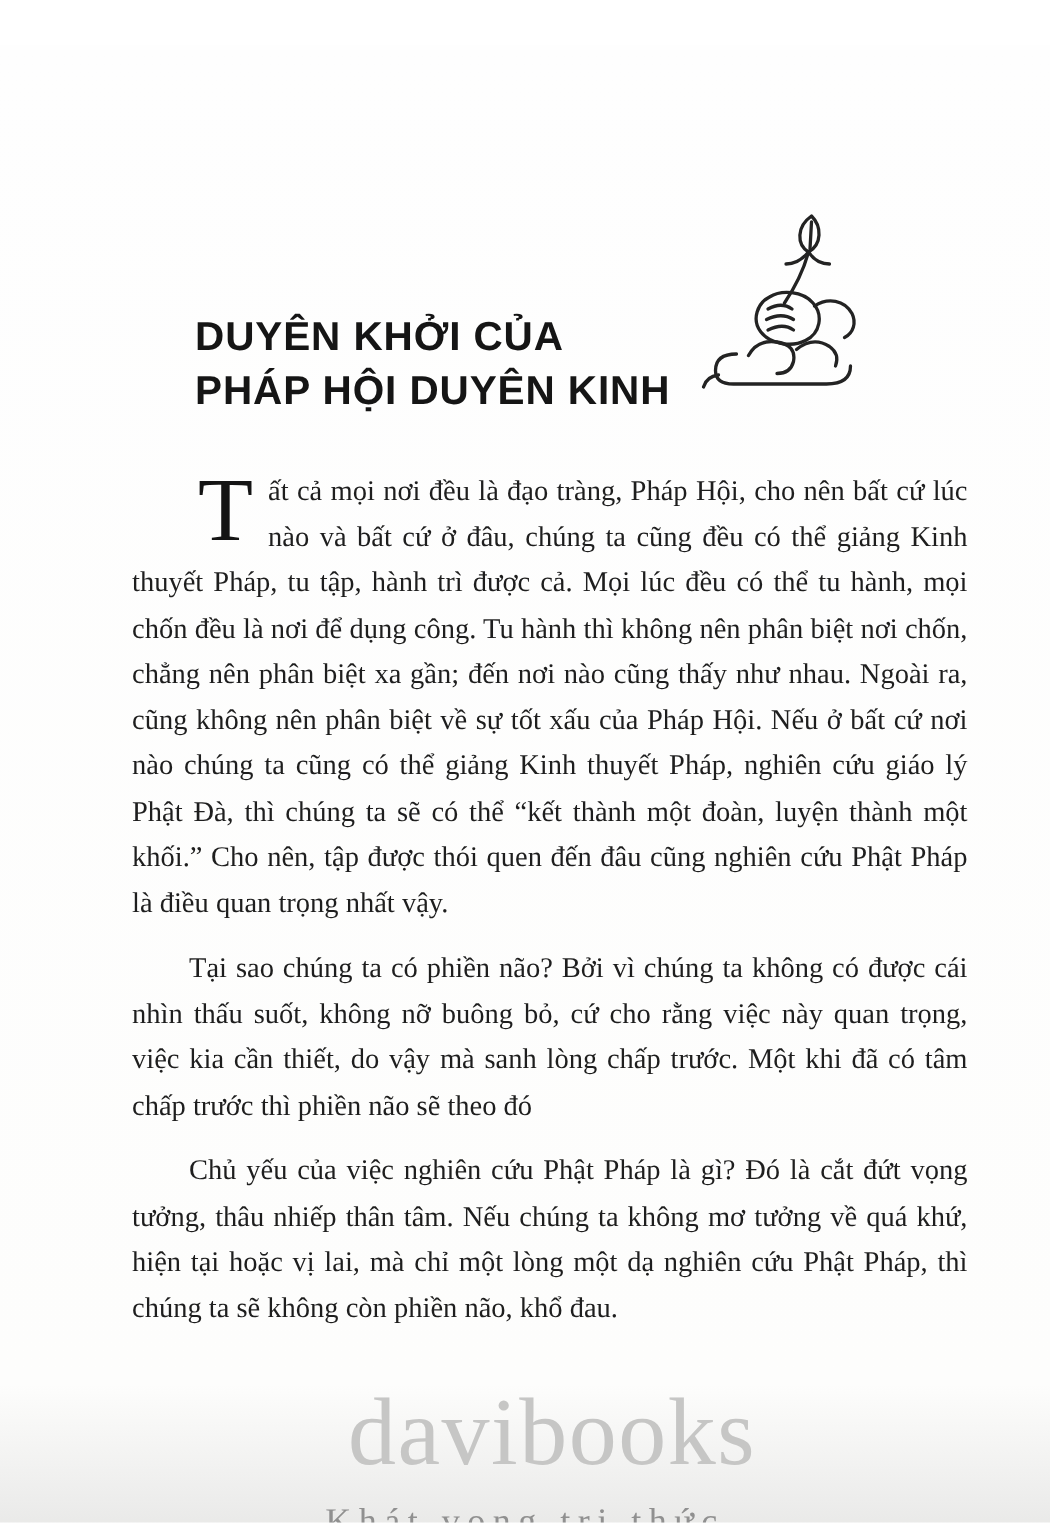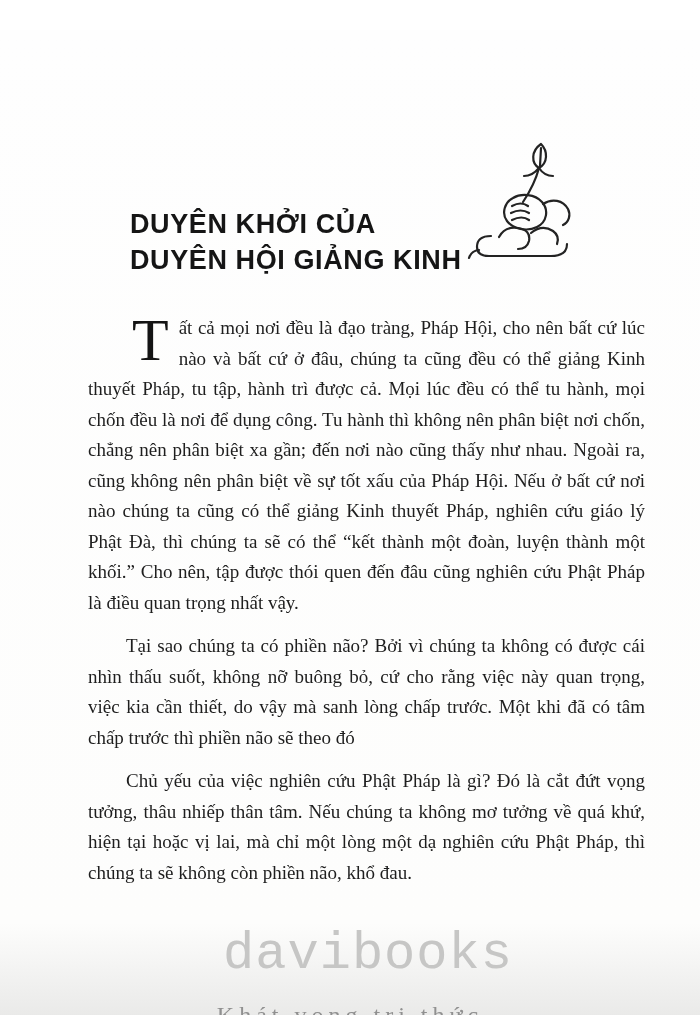--- a/index.html
+++ b/index.html
@@ -67,22 +67,22 @@
   .watermark {
     position: absolute;
     left: 0;
     right: 0;
     bottom: 12px;
     text-align: center;
     z-index: 0;
     user-select: none;
   }
   .wm-brand {
-    font-family: Liberation Mono, monospace;
-    font-size: 52px;
+    font-family: Liberation Serif, serif;
+    font-size: 64px;
     line-height: 80px;
     color: #c6c6c5;
     letter-spacing: 1px;
     padding-left: 36px;
   }
   .wm-slogan {
     font-family: "Liberation Serif", serif;
     font-size: 24px;
     line-height: 36px;
     color: #909090;
@@ -127,21 +127,21 @@
         <path d="M36 98 q-14 0 -14 11 q0 9 12 9 h62 q16 0 16 -12"></path>
         <path d="M44 99 q6 -11 19 -9 q13 2 11 13 q-2 8 -11 8"></path>
         <path d="M76 95 q11 -9 22 -2 q7 5 4 13"></path>
         <path d="M24 112 q-8 1 -10 8"></path>
       </g>
     </svg>
   </div>
 
   <h1 class="chapter-title">
     <span>DUYÊN KHỞI CỦA</span><br>
-    <span>DUYÊN HỘI GIẢNG KINH</span>
+    <span>PHÁP HỘI DUYÊN KINH</span>
   </h1>
 
   <div class="body-text">
     <p class="para">
       <span class="dropcap">T</span><span>ất cả mọi nơi đều là đạo tràng, Pháp Hội, cho nên bất cứ lúc nào và bất cứ ở đâu, chúng ta cũng đều có thể giảng Kinh thuyết Pháp, tu tập, hành trì được cả. Mọi lúc đều có thể tu hành, mọi chốn đều là nơi để dụng công. Tu hành thì không nên phân biệt nơi chốn, chẳng nên phân biệt xa gần; đến nơi nào cũng thấy như nhau. Ngoài ra, cũng không nên phân biệt về sự tốt xấu của Pháp Hội. Nếu ở bất cứ nơi nào chúng ta cũng có thể giảng Kinh thuyết Pháp, nghiên cứu giáo lý Phật Đà, thì chúng ta sẽ có thể “kết thành một đoàn, luyện thành một khối.” Cho nên, tập được thói quen đến đâu cũng nghiên cứu Phật Pháp là điều quan trọng nhất vậy.</span>
     </p>
     <p class="para indent">
       <span>Tại sao chúng ta có phiền não? Bởi vì chúng ta không có được cái nhìn thấu suốt, không nỡ buông bỏ, cứ cho rằng việc này quan trọng, việc kia cần thiết, do vậy mà sanh lòng chấp trước. Một khi đã có tâm chấp trước thì phiền não sẽ theo đó</span>
     </p>
     <p class="para indent">

